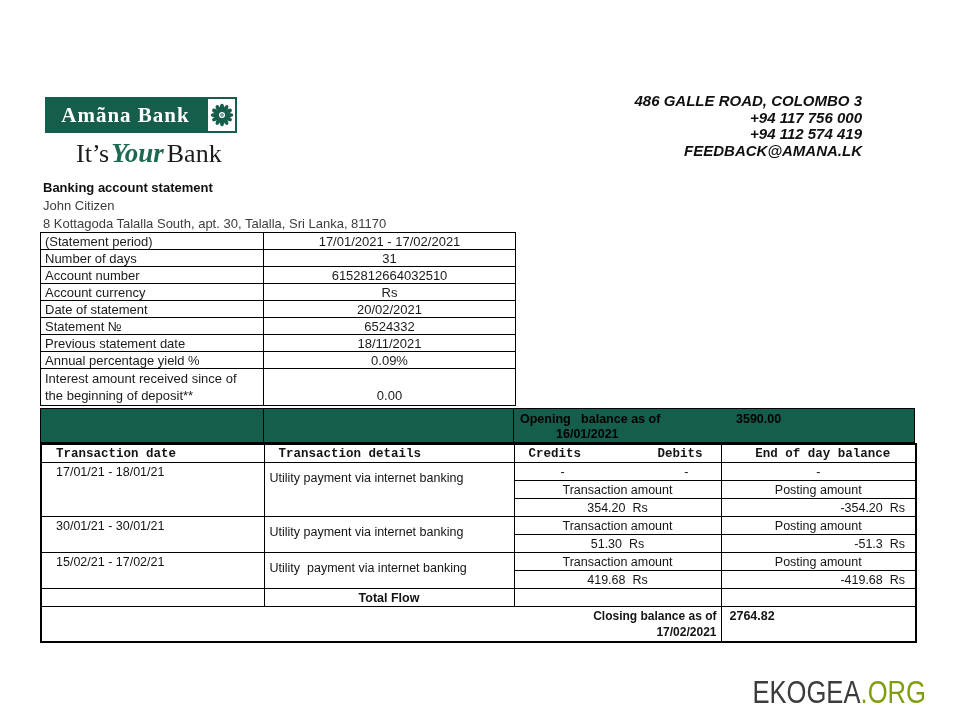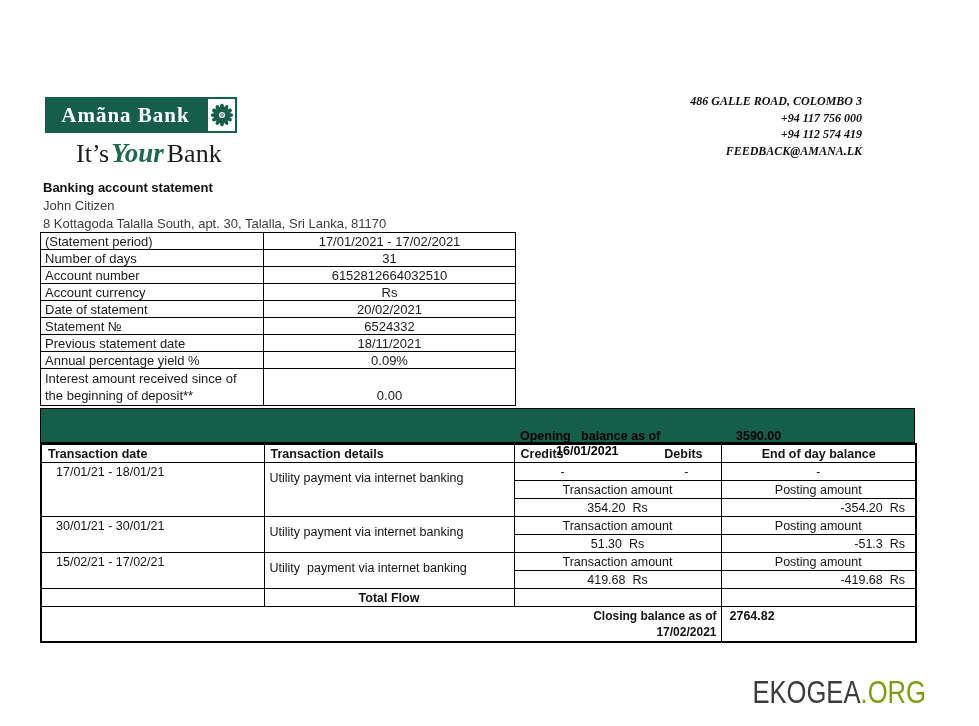--- a/index.html
+++ b/index.html
@@ -25,50 +25,50 @@
   .tagline{
     position:absolute;left:76px;top:138px;font-family:"Liberation Serif",serif;
     font-size:26px;color:#1c1c1c;white-space:nowrap;
   }
   .tagline .your{
     font-style:italic;font-weight:bold;color:#1c6a4e;font-size:27px;margin:0 3px 0 2px;
   }
   
   .contact{
     position:absolute;top:93px;right:77px;text-align:right;
-    font-weight:bold;font-style:italic;font-size:12px;line-height:16.5px;color:#101010;font-family:Liberation Serif, serif;
+    font-weight:bold;font-style:italic;font-size:15px;line-height:16.5px;color:#101010;
   }
   
   .customer{position:absolute;left:43px;top:179px;font-size:13px;}
   .customer .heading{font-weight:bold;color:#101010;line-height:18px;}
   .customer .name,.customer .address{color:#3d3d3d;line-height:18px;}
   
   table{border-collapse:collapse;table-layout:fixed;}
   .details{position:absolute;left:40px;top:232px;width:475px;font-size:13px;}
   .details td{border:1px solid #000;height:16px;padding:0 4px;color:#1a1a1a;}
   .details .lbl{text-align:left;}
   .details .val{text-align:center;}
   .details .tall{height:34px;}
   .details .pre{white-space:pre-line;line-height:17px;}
   .details .vbot{vertical-align:bottom;padding-bottom:2px;}
   
   .band{
     position:absolute;left:40px;top:408px;width:875px;height:35px;
-    background:var(--green);border:1px solid #000;box-sizing:border-box;display:flex;align-items:center;
+    background:var(--green);border:1px solid #000;box-sizing:border-box;display:flex;
   }
   .band .c1{width:222px;border-right:1px solid #000;}
   .band .c2{width:249px;border-right:1px solid #000;}
   .band .c3{flex:1;position:relative;font-weight:bold;font-size:12.5px;color:#000;}
   .band .l1{position:absolute;left:6px;top:3px;}
   .band .l2{position:absolute;left:42px;top:18px;}
   .band .amt{position:absolute;left:222px;top:3px;}
   
   .txn{position:absolute;left:40px;top:443px;width:875px;font-size:12.5px;border:2px solid #000;}
   .txn th,.txn td{border:1px solid #000;height:17px;padding:0 4px;font-weight:normal;color:#141414;}
-  .txn th{font-weight:bold;text-align:left;padding-left:6px;}
+  .txn th{font-weight:bold;text-align:left;padding-left:14px;font-family:Liberation Mono, monospace;}
   .txn .cdflex{display:flex;justify-content:space-between;padding-right:14px;}
   .txn .hdr-eob{text-align:center;padding-right:5px;}
   .txn .date{vertical-align:top;padding-left:14px;padding-top:2px;}
   .txn .det{vertical-align:top;padding-left:5px;padding-top:8px;}
   .txn .c{text-align:center;}
   .txn .r{text-align:right;padding-right:10px;}
   .txn .dashes{display:flex;justify-content:space-between;padding:0 28px 0 42px;}
   .txn .b{font-weight:bold;}
   .txn .closing-lbl{
     text-align:right;font-weight:bold;font-size:12px;line-height:16px;

